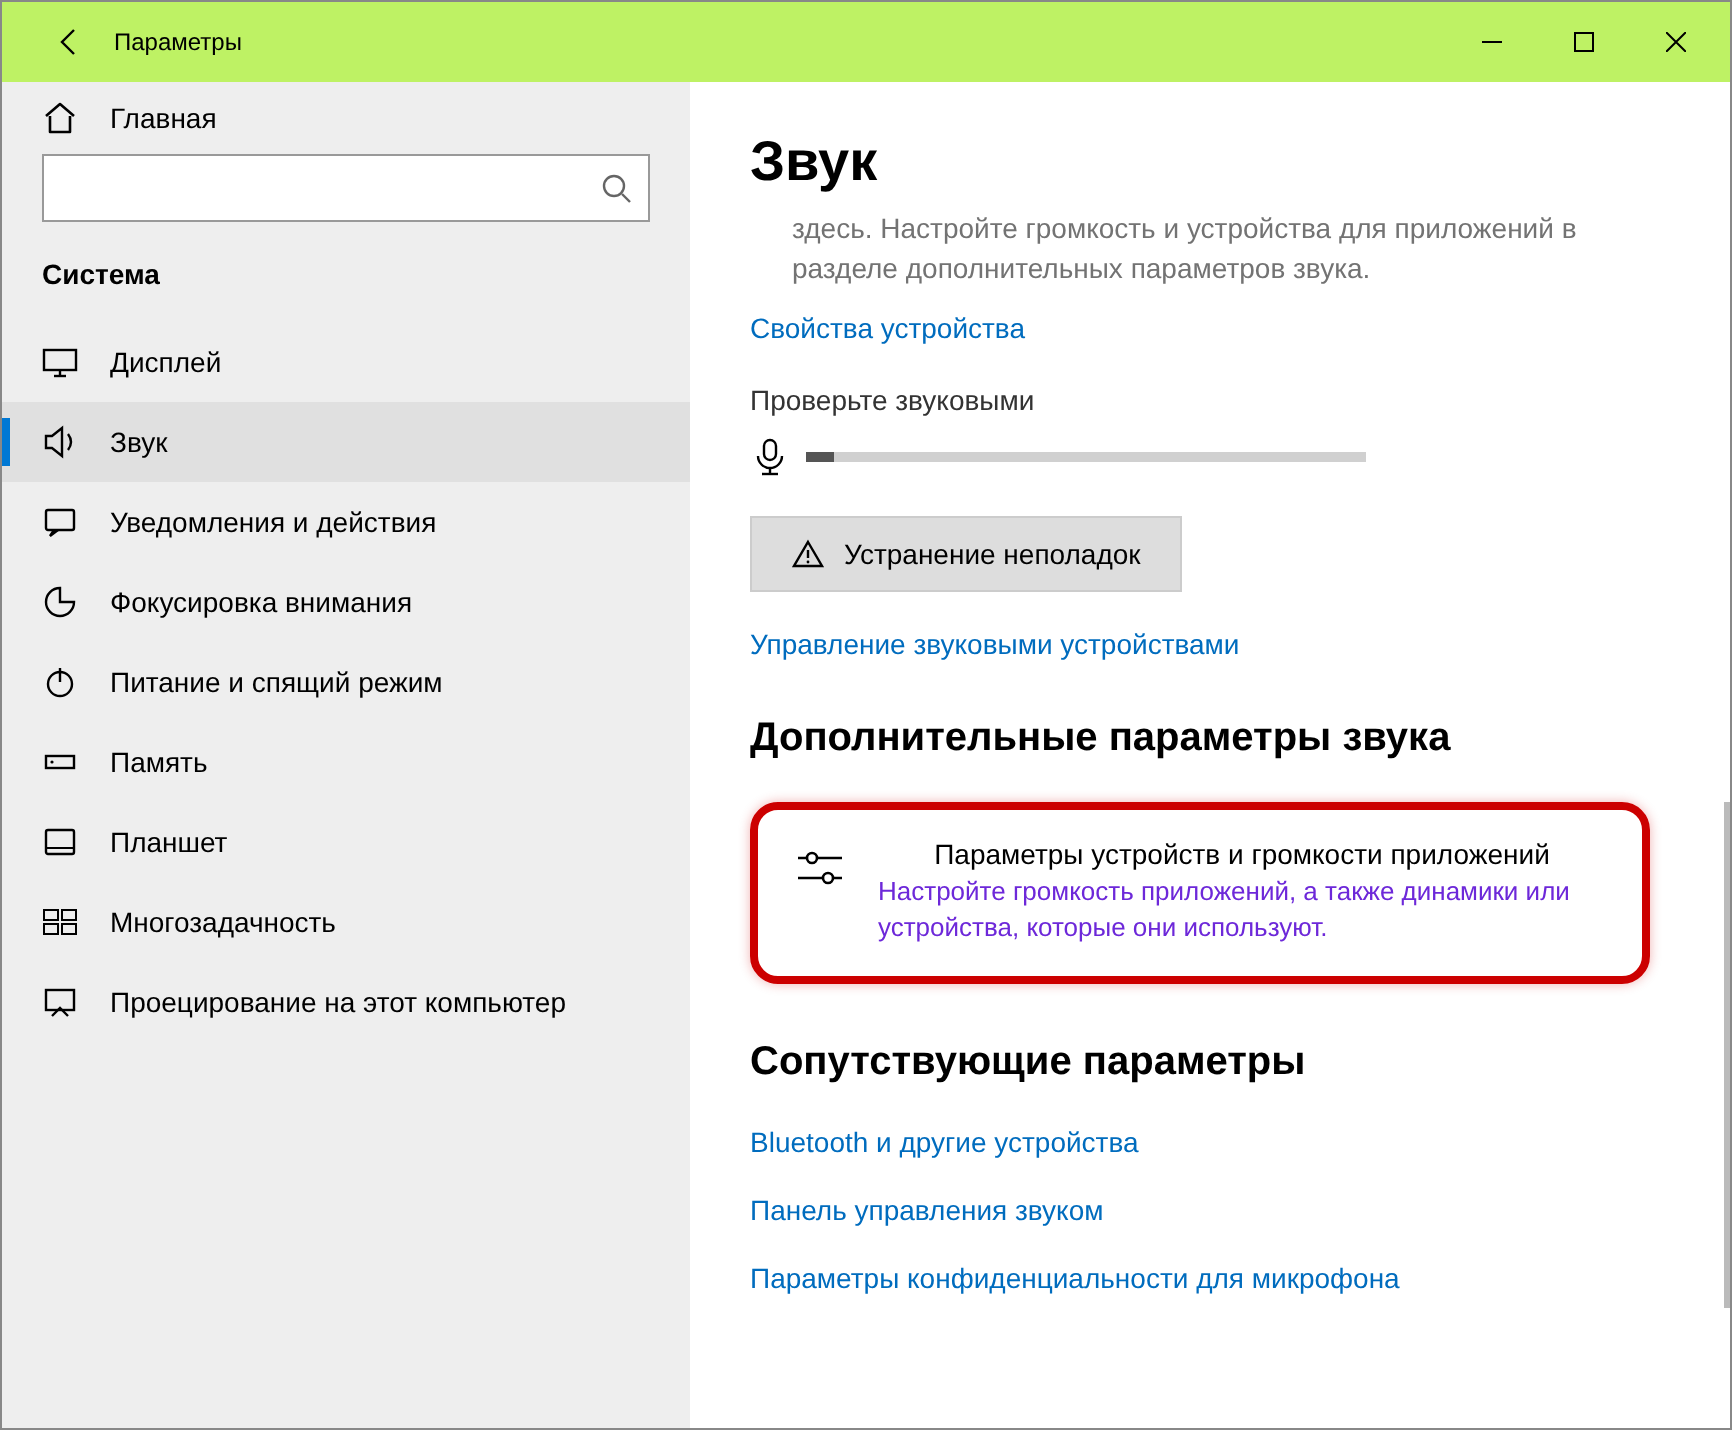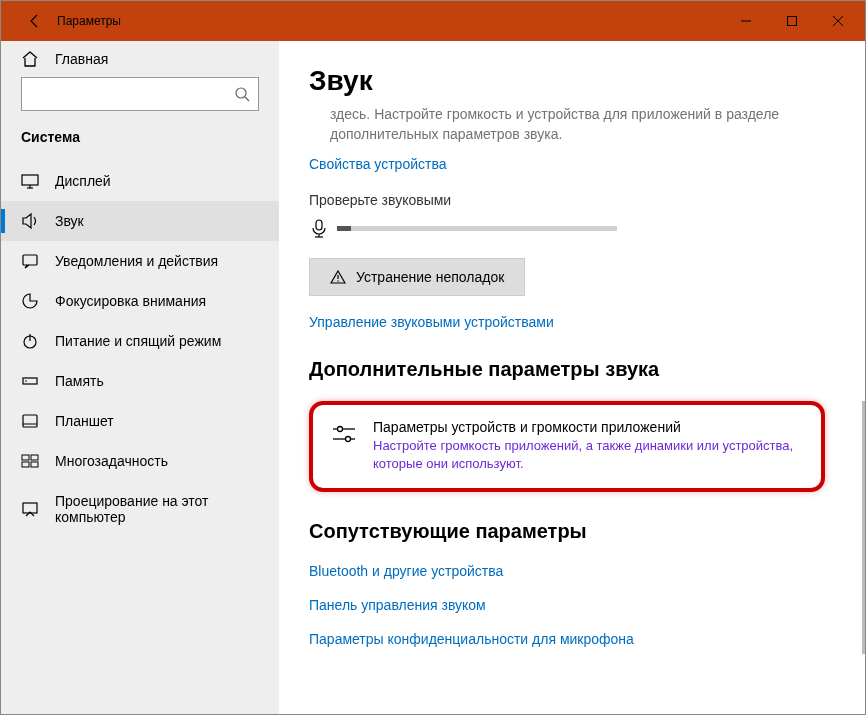--- a/index.html
+++ b/index.html
@@ -1,29 +1,29 @@
 <!DOCTYPE html>
 <html><head>
 <meta charset="utf-8">
 <style>
 * { box-sizing: border-box; margin: 0; padding: 0; }
 body { font-family: "Segoe UI", Arial, sans-serif; background: #fff; }
 .window {
   width: 866px; height: 715px; background: #fff; border: 1px solid #888; position: relative; display: flex; flex-direction: column;
 }
 .titlebar {
-  height: 40px; display: flex; align-items: center; padding: 0 4px 0 20px; background: #c2410c;
+  height: 40px; display: flex; align-items: center; padding: 0 4px 0 20px; background: #bef264;
 }
 .back-btn { width: 28px; height: 28px; display: flex; align-items: center; justify-content: center; margin-right: 8px; cursor: pointer; }
 .title-text { font-size: 12px; color: #000; }
 .win-controls { margin-left: auto; display: flex; }
 .win-btn { width: 46px; height: 32px; display: flex; align-items: center; justify-content: center; font-size: 14px; cursor: pointer; }
 
 .body { flex: 1; display: flex; overflow: hidden; }
-.sidebar { width: 278px; background: #eeeeee; padding: 0 0 0 0; overflow-y: auto; }
+.sidebar { width: 344px; background: #eeeeee; padding: 0 0 0 0; overflow-y: auto; }
 .home-row { display: flex; align-items: center; gap: 14px; padding: 10px 20px 10px 54px; font-size: 14px; position: relative; cursor: pointer; }
 .home-row .icon { position: absolute; left: 20px; width: 18px; height: 18px; }
 .search-wrap { padding: 0 20px 10px 20px; }
 .search-box { width: 100%; height: 34px; border: 1px solid #999; background: #fff; display: flex; align-items: center; padding: 0 8px; }
 .search-input { flex: 1; border: none; outline: none; font-size: 13px; background: transparent; }
 .search-icon { width: 16px; height: 16px; opacity: 0.6; }
 .category-title { font-weight: 600; font-size: 14px; padding: 8px 20px 16px 20px; }
 .nav-item { display: flex; align-items: center; gap: 18px; padding: 12px 20px 12px 54px; font-size: 14px; position: relative; cursor: pointer; }
 .nav-item .icon { position: absolute; left: 20px; width: 18px; height: 18px; display: flex; align-items: center; justify-content: center; }
 .nav-item.active::before { content: ""; position: absolute; left: 0; top: 8px; bottom: 8px; width: 4px; background: #0078d4; }
@@ -36,21 +36,21 @@
 .link-text { font-size: 14px; color: #006cbe; margin-bottom: 20px; cursor: pointer; display: block; }
 .section-label { font-size: 14px; color: #333; margin-bottom: 10px; }
 .mic-row { display: flex; align-items: center; gap: 8px; margin-bottom: 20px; }
 .mic-icon { width: 20px; height: 20px; }
 .mic-bar { flex: 1; max-width: 280px; height: 5px; background: #d0d0d0; position: relative; }
 .mic-bar::before { content: ""; position: absolute; left: 0; top: 0; bottom: 0; width: 5%; background: #555; }
 .troubleshoot-btn { display: inline-flex; align-items: center; gap: 10px; padding: 10px 20px; background: #ddd; border: 1px solid #ccc; font-size: 14px; cursor: pointer; margin-bottom: 18px; }
 .h2 { font-size: 20px; font-weight: 600; margin: 28px 0 20px 0; }
 .highlight-box { border: 4px solid #cc0000; border-radius: 14px; padding: 14px 18px; display: flex; gap: 16px; align-items: flex-start; cursor: pointer; box-shadow: 0 0 6px rgba(204,0,0,0.3); }
 .highlight-icon { width: 26px; height: 26px; flex-shrink: 0; margin-top: 2px; }
-.highlight-title { font-size: 14px; color: #000; margin-bottom: 2px; }
+.highlight-title { font-size: 14px; color: #000; margin-bottom: 2px; text-align: center; }
 .highlight-desc { font-size: 13px; color: #6d28d9; line-height: 1.4; }
 .plain-link { font-size: 14px; color: #006cbe; margin-bottom: 18px; display: block; cursor: pointer; }
 
 svg { display: block; }
 </style>
 </head>
 <body>
 
 <div class="window">
 

